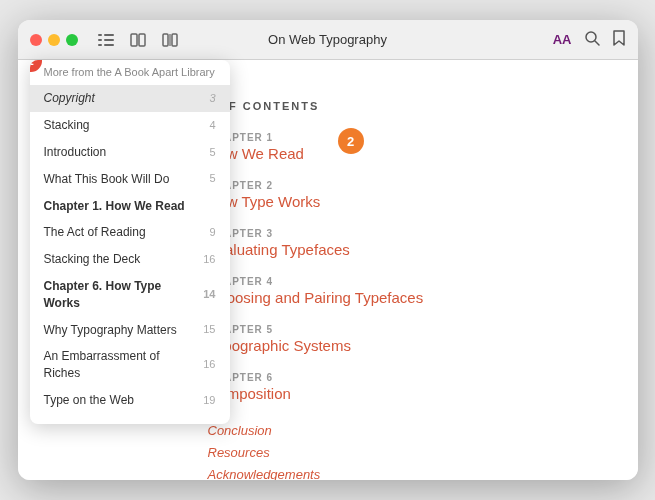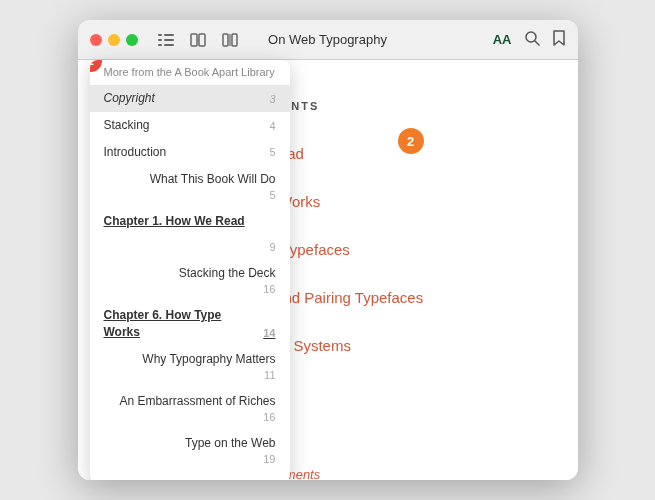--- a/index.html
+++ b/index.html
@@ -7,21 +7,21 @@
       font-family: -apple-system, BlinkMacSystemFont, 'Helvetica Neue', Arial, sans-serif;
       background: #e8e8e8;
       width: 655px;
       height: 500px;
       display: flex;
       align-items: center;
       justify-content: center;
     }
 
     .window {
-      width: 500px;
+      width: 620px;
       height: 460px;
       background: #f5f5f5;
       border-radius: 12px;
       box-shadow: 0 8px 40px rgba(0,0,0,0.3);
       overflow: hidden;
       display: flex;
       flex-direction: column;
       position: relative;
     }
 
@@ -178,44 +178,42 @@
       border-bottom: 1px solid #eee;
       background: #fafafa;
     }
 
     .dropdown-item {
       padding: 5px 14px;
       font-size: 12px;
       color: #333;
       display: flex;
       justify-content: space-between;
-      align-items: flex-end;
+      align-items: center;
       cursor: pointer;
       line-height: 1.4;
     }
 
     .dropdown-item.active {
       background: #e8e8e8;
       font-style: italic;
     }
 
     .dropdown-item.bold-item {
       font-weight: 600;
-      text-decoration: underline;
     }
 
     .dropdown-item .page-num {
       color: #aaa;
       font-size: 11px;
       margin-left: 8px;
       flex-shrink: 0;
     }
 
     .dropdown-item.sub-item {
-      flex-direction: column;
     }
     .badge-orange { background: #f07c2a; }
 
     .circle-badge {
       width: 28px;
       height: 28px;
       border-radius: 50%;
       color: #fff;
       display: flex;
       align-items: center;
@@ -263,21 +261,21 @@
       <div class="toolbar-icon">
         <svg width="16" height="14" viewBox="0 0 16 14" fill="none">
           <rect x="1" y="1" width="5" height="12" rx="1" stroke="#666" stroke-width="1.5"></rect>
           <rect x="10" y="1" width="5" height="12" rx="1" stroke="#666" stroke-width="1.5"></rect>
           <line x1="8" y1="1" x2="8" y2="13" stroke="#666" stroke-width="1.2"></line>
         </svg>
       </div>
     </div>
     <div class="title-center">On Web Typography</div>
     <div class="right-icons">
-      <div class="right-icon" style="font-size:13px; font-weight:600; color:#14532d;">AA</div>
+      <div class="right-icon" style="font-size:13px; font-weight:600; color:#701a75;">AA</div>
       <div class="right-icon">
         <svg width="16" height="16" viewBox="0 0 16 16" fill="none">
           <circle cx="7" cy="7" r="5" stroke="#555" stroke-width="1.5"></circle>
           <line x1="11" y1="11" x2="15" y2="15" stroke="#555" stroke-width="1.5" stroke-linecap="round"></line>
         </svg>
       </div>
       <div class="right-icon">
         <svg width="14" height="16" viewBox="0 0 14 16" fill="none">
           <path d="M2 1h10v14l-5-4-5 4V1z" stroke="#555" stroke-width="1.5" stroke-linejoin="round"></path>
         </svg>
@@ -360,33 +358,34 @@
         <span class="page-num">5</span>
       </div>
       <div class="dropdown-item sub-item">
         <span>What This Book Will Do</span>
         <span class="page-num">5</span>
       </div>
       <div class="dropdown-item bold-item">
         <span>Chapter 1. How We Read</span>
       </div>
       <div class="dropdown-item sub-item">
+        <span>The Act of Reading</span>
         <span class="page-num">9</span>
       </div>
       <div class="dropdown-item sub-item">
         <span>Stacking the Deck</span>
         <span class="page-num">16</span>
       </div>
       <div class="dropdown-item bold-item">
         <span>Chapter 6. How Type Works</span>
         <span class="page-num">14</span>
       </div>
       <div class="dropdown-item sub-item">
         <span>Why Typography Matters</span>
-        <span class="page-num">11</span>
+        <span class="page-num">15</span>
       </div>
       <div class="dropdown-item sub-item">
         <span>An Embarrassment of Riches</span>
         <span class="page-num">16</span>
       </div>
       <div class="dropdown-item sub-item">
         <span>Type on the Web</span>
         <span class="page-num">19</span>
       </div>
       <div class="dropdown-item sub-item">

